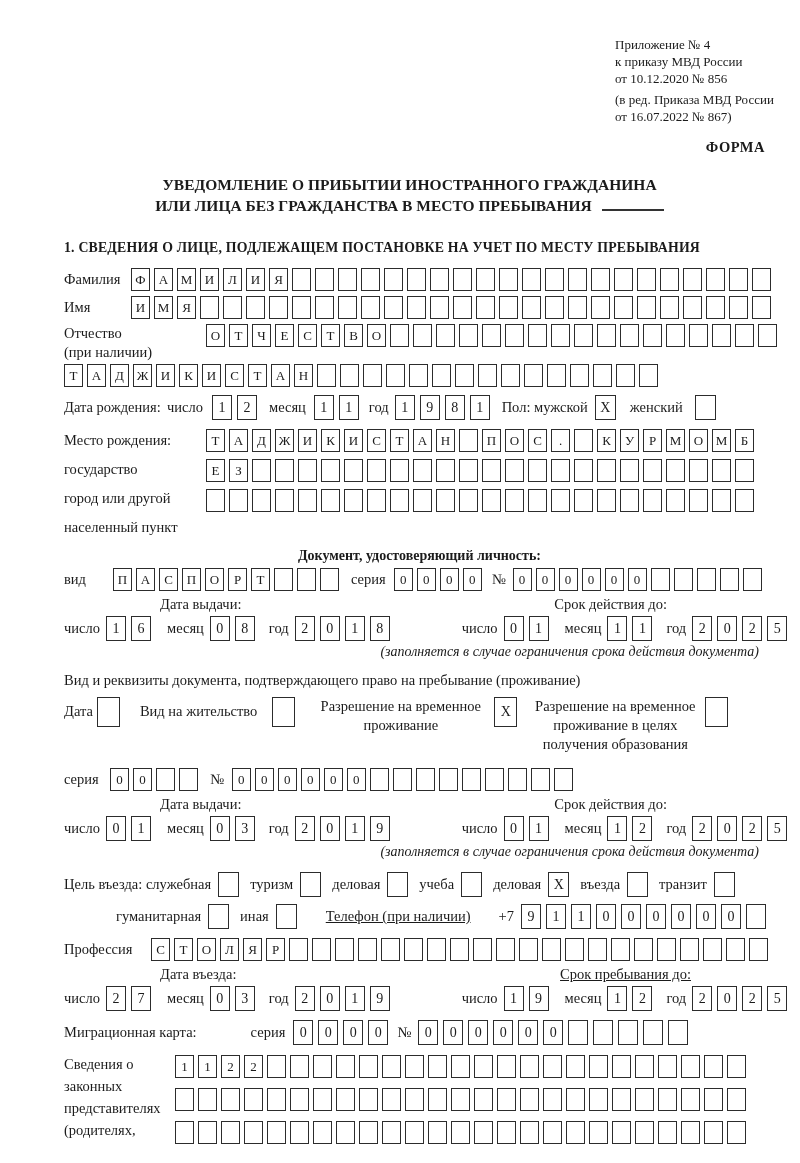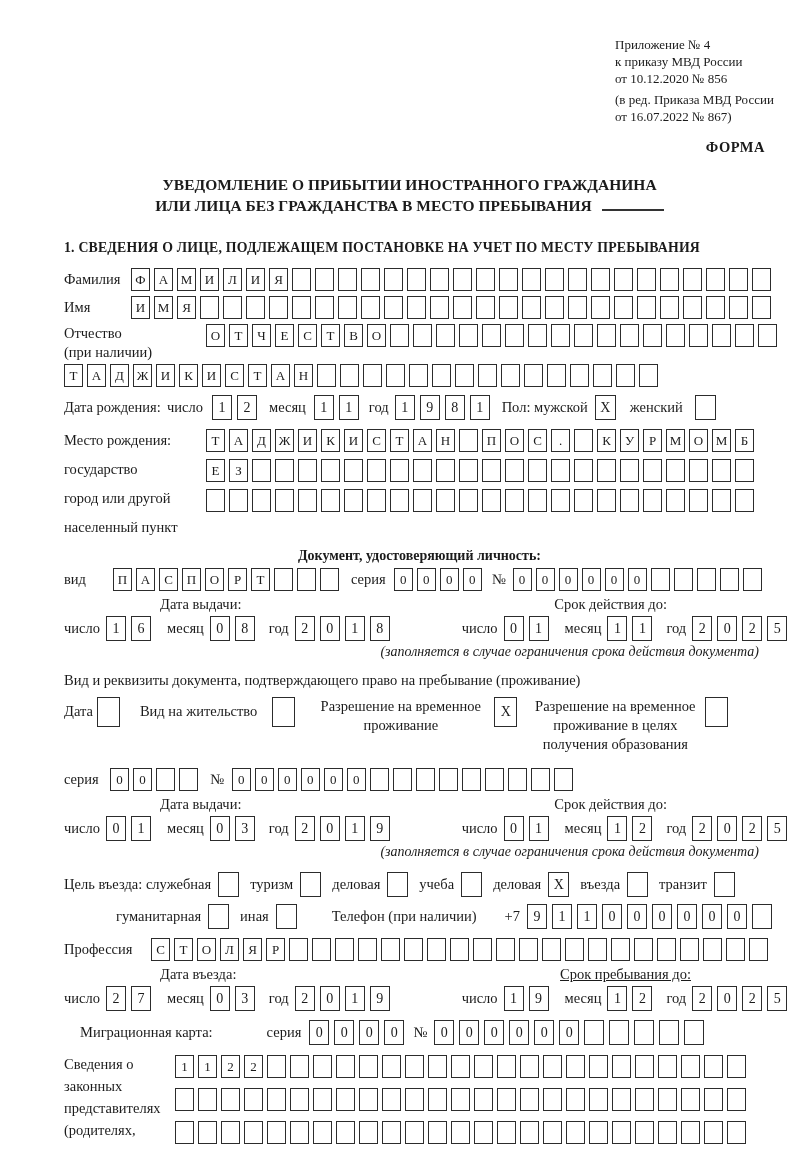--- a/index.html
+++ b/index.html
@@ -536,21 +536,21 @@
     <span class="cb" data-interactable="true"></span>
     <span class="lbl" data-interactable="false">транзит</span>
     <span class="cb" data-interactable="true"></span>
   </div>
 
   <div class="purpose-row" style="margin-top:7px; padding-left:52px;" data-interactable="false">
     <span class="lbl" data-interactable="false">гуманитарная</span>
     <span class="cb" data-interactable="true"></span>
     <span class="lbl" data-interactable="false">иная</span>
     <span class="cb" data-interactable="true"></span>
-    <span class="lbl" style="margin-left:24px; margin-right:28px;" data-interactable="false">Телефон (при наличии)</span>
+    <span class="lbl" style="margin-left:18px; margin-right:28px;text-decoration:underline;" data-interactable="false">Телефон (при наличии)</span>
     <span class="lbl" style="margin-right:7px;" data-interactable="false">+7</span>
     <span class="dboxes" data-interactable="true" style="display: flex;">
         <span class="dbox" data-interactable="true">9</span>
         <span class="dbox" data-interactable="true">1</span>
         <span class="dbox" data-interactable="true">1</span>
         <span class="dbox" data-interactable="true">0</span>
         <span class="dbox" data-interactable="true">0</span>
         <span class="dbox" data-interactable="true">0</span>
         <span class="dbox" data-interactable="true">0</span>
         <span class="dbox" data-interactable="true">0</span>
@@ -630,21 +630,21 @@
       <span class="lbl" style="margin-left:6px;" data-interactable="false">год</span>
       <span class="dboxes" data-interactable="true" style="display: flex;">
           <span class="dbox" data-interactable="true">2</span>
           <span class="dbox" data-interactable="true">0</span>
           <span class="dbox" data-interactable="true">2</span>
           <span class="dbox" data-interactable="true">5</span>
         </span>
     </span>
   </div>
 
-  <div class="row" style="margin-top:9px;margin-left:16px;" data-interactable="false">
+  <div class="row" style="margin-top:9px;" data-interactable="false">
     <span class="lbl" data-interactable="false">Миграционная карта:</span>
     <span class="lbl" style="margin:0 8px 0 54px;" data-interactable="false">серия</span>
     <span class="dboxes" data-interactable="true" style="display: flex;">
         <span class="dbox" data-interactable="true">0</span>
         <span class="dbox" data-interactable="true">0</span>
         <span class="dbox" data-interactable="true">0</span>
         <span class="dbox" data-interactable="true">0</span>
       </span>
     <span class="lbl" style="margin:0 7px 0 9px;" data-interactable="false">№</span>
     <span class="dboxes" data-interactable="true" style="display: flex;">

